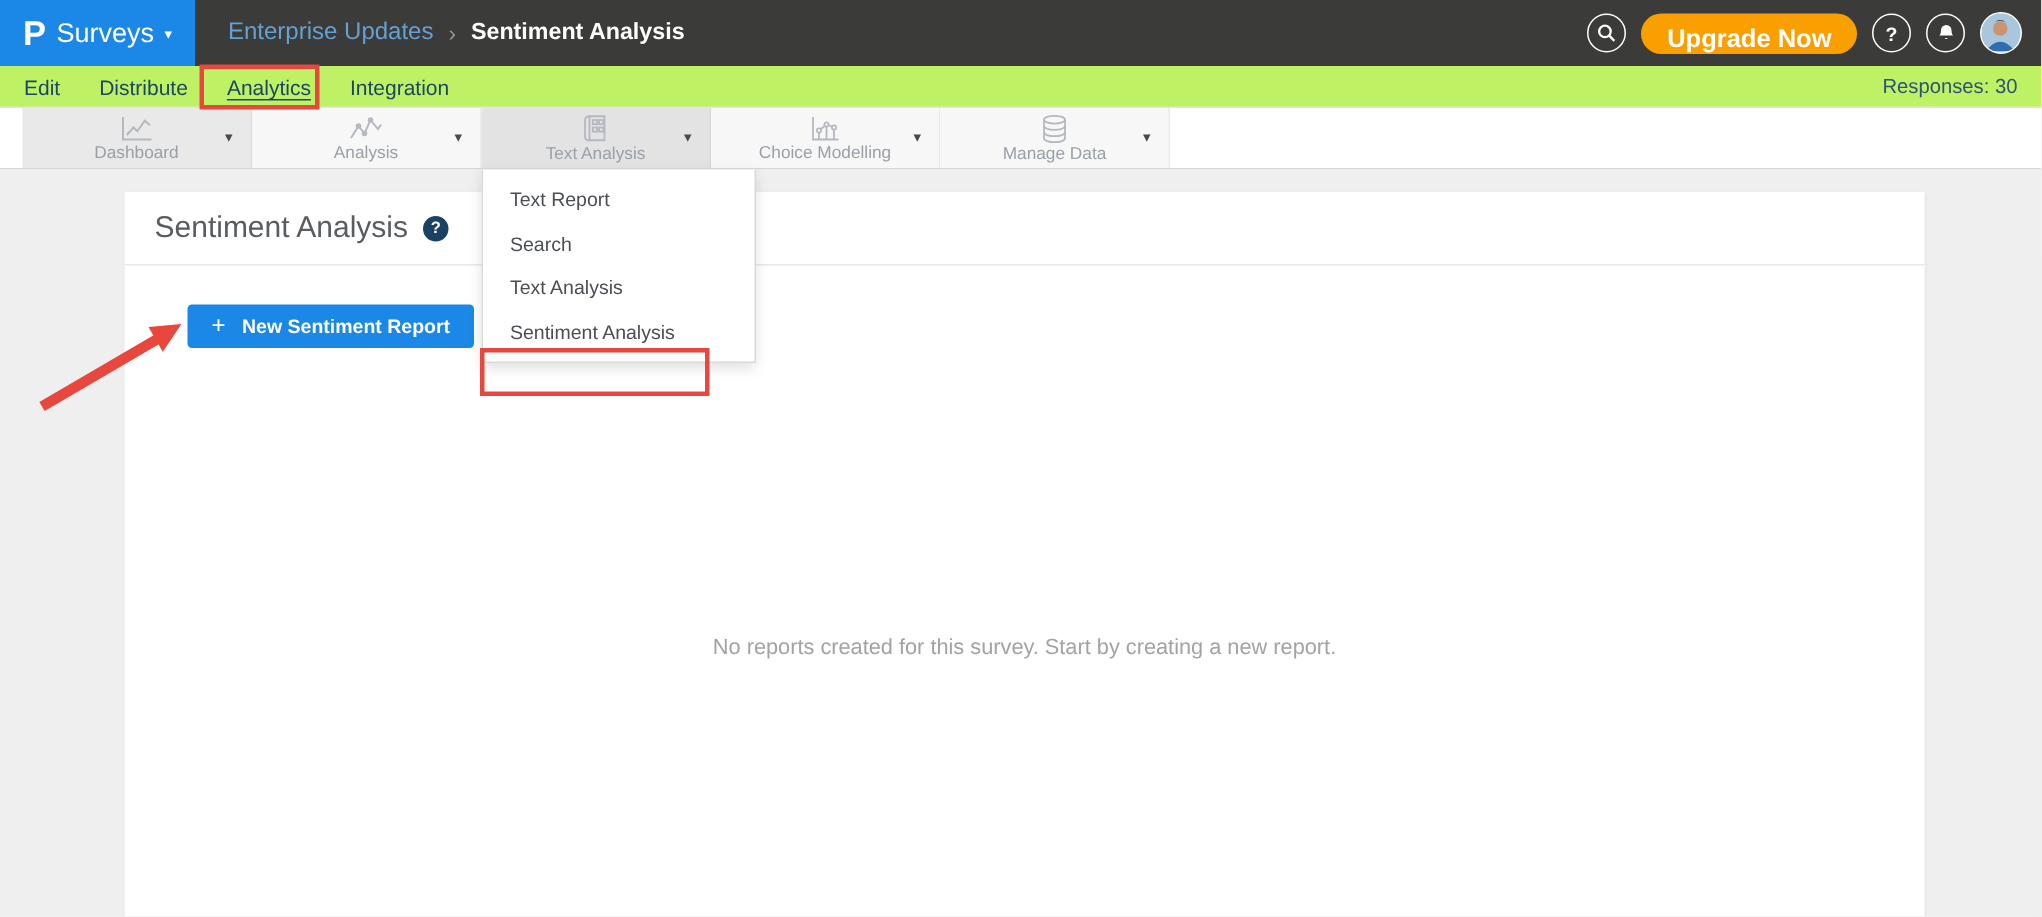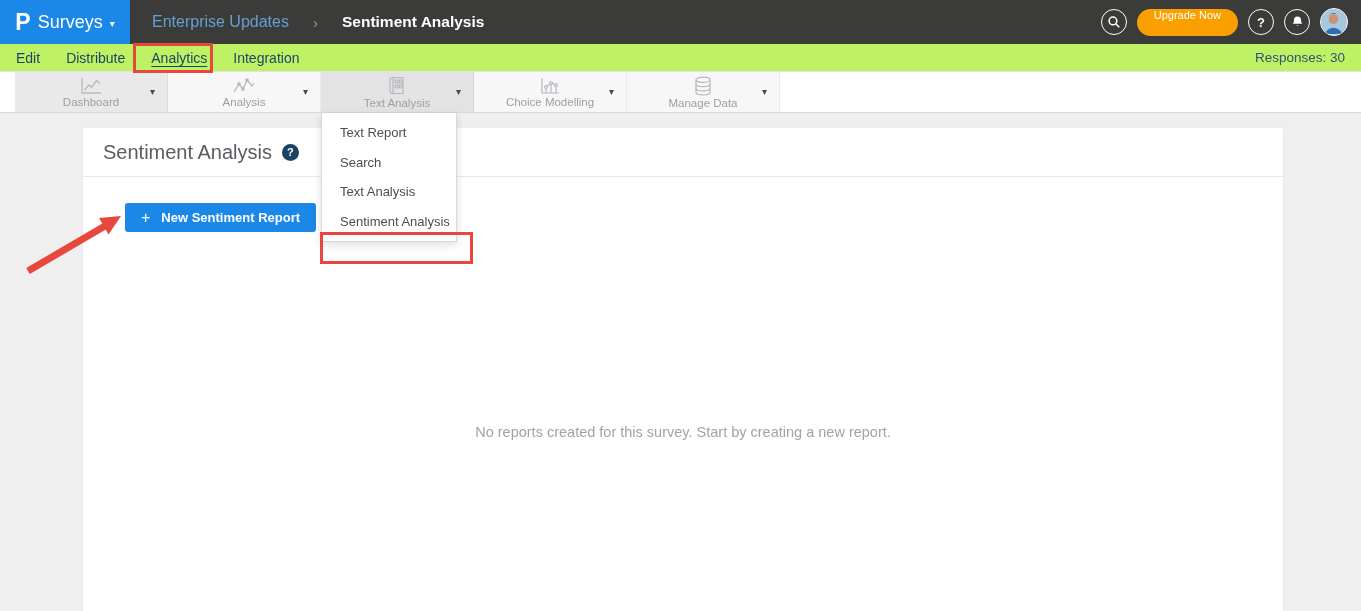--- a/index.html
+++ b/index.html
@@ -5,27 +5,27 @@
   html,body{margin:0;padding:0;background:#efefef;}
   .screen{position:relative;width:1361px;height:611px;background:#efefef;overflow:hidden;
           font-family:"Liberation Sans", sans-serif;-webkit-font-smoothing:antialiased;}
 
   
   .topbar{position:absolute;top:0;left:0;width:100%;height:44px;background:#3b3b39;display:flex;align-items:center;}
   .logo-area{width:130px;height:44px;background:#1b87e6;display:flex;align-items:center;justify-content:center;gap:7px;cursor:pointer;flex:0 0 auto;}
   .logo-p{color:#fff;font-size:23px;font-weight:bold;line-height:1;}
   .product{color:#fff;font-size:18px;}
   .caret-w{color:#fff;font-size:10px;margin-top:2px;}
-  .crumbs{margin-left:22px;display:flex;align-items:center;gap:24px;font-size:16px;white-space:nowrap;}
+  .crumbs{margin-left:22px;display:flex;align-items:center;gap:10px;font-size:16px;white-space:nowrap;}
   .crumb-survey{color:#64a0d2;cursor:pointer;}
   .crumb-sep{color:#98989a;font-size:15px;}
   .crumb-page{color:#ffffff;font-weight:bold;font-size:15.5px;}
   .topbar-right{margin-left:auto;display:flex;align-items:center;gap:10px;padding-right:13px;}
   .circle-btn{width:26px;height:26px;border:1.6px solid #fff;border-radius:50%;display:flex;align-items:center;justify-content:center;color:#fff;cursor:pointer;box-sizing:border-box;font-size:13px;font-weight:bold;flex:0 0 auto;}
-  .upgrade{height:27px;padding:0 17px;border-radius:14px;background:#f9a000;color:#fff;font-size:11px;font-weight:normal;display:flex;align-items:flex-start;cursor:pointer;}
+  .upgrade{height:27px;padding:0 17px;border-radius:14px;background:#f9a000;color:#fff;font-size:17px;font-weight:bold;display:flex;align-items:flex-end;cursor:pointer;}
   .avatar{width:28px;height:28px;border-radius:50%;overflow:hidden;border:1.5px solid #fff;box-sizing:border-box;cursor:pointer;background:#a8c6dd;flex:0 0 auto;}
 
   
   .navrow{position:absolute;top:44px;left:0;width:100%;height:28px;background:#bef264;border-bottom:1px solid #e2e2e2;display:flex;align-items:center;padding:0 16px;box-sizing:border-box;gap:26px;font-size:14px;color:#1d4665;}
   .nav-item{cursor:pointer;}
   .nav-item.active{text-decoration:underline;text-underline-offset:3px;}
   .nav-spacer{flex:1;}
   .responses{font-size:13.5px;color:#2d5378;}
 
   
@@ -42,21 +42,21 @@
   .page{position:absolute;top:113px;left:0;right:0;bottom:0;background:#efefef;}
   .card{position:absolute;left:83px;top:15px;width:1200px;bottom:0;background:#fff;box-shadow:0 1px 3px rgba(0,0,0,0.06);}
   .card-title-row{height:48px;border-bottom:1px solid #e8e8e8;display:flex;align-items:center;padding-left:20px;gap:10px;}
   .page-title{font-size:20px;color:#595c61;}
   .help-badge{width:17px;height:17px;border-radius:50%;background:#1a4363;color:#fff;font-size:11px;font-weight:bold;display:flex;align-items:center;justify-content:center;cursor:pointer;}
   .new-report-btn{margin:26px 0 0 42px;height:29px;padding:0 16px;background:#1b87e6;color:#fff;border:none;border-radius:3px;font-size:13px;font-weight:bold;display:inline-flex;align-items:center;gap:11px;cursor:pointer;font-family:inherit;}
   .plus{font-size:16px;font-weight:normal;line-height:1;}
   .empty-msg{position:absolute;top:296px;left:0;width:100%;text-align:center;color:#a3a3a3;font-size:14.5px;}
 
   
-  .dropdown{position:absolute;left:321px;top:113px;width:136px;background:#fff;border:1px solid #d9d9d9;border-top:none;box-shadow:0 3px 9px rgba(0,0,0,0.13);padding:5px 0;z-index:20;box-sizing:border-box;}
+  .dropdown{position:absolute;left:321px;top:113px;width:183px;background:#fff;border:1px solid #d9d9d9;border-top:none;box-shadow:0 3px 9px rgba(0,0,0,0.13);padding:5px 0;z-index:20;box-sizing:border-box;}
   .dd-item{height:29.5px;line-height:29.5px;padding-left:18px;font-size:13px;color:#4b4e53;cursor:pointer;}
 
   
   .ann-box{position:absolute;border:3px solid #e8473e;z-index:40;pointer-events:none;}
   .ann-analytics{left:133px;top:43px;width:74px;height:24px;}
   .ann-sentiment{left:320px;top:232px;width:147px;height:26px;}
   .ann-arrow{position:absolute;left:16px;top:203px;z-index:40;pointer-events:none;}
 </style>
 </head>
 <body>

